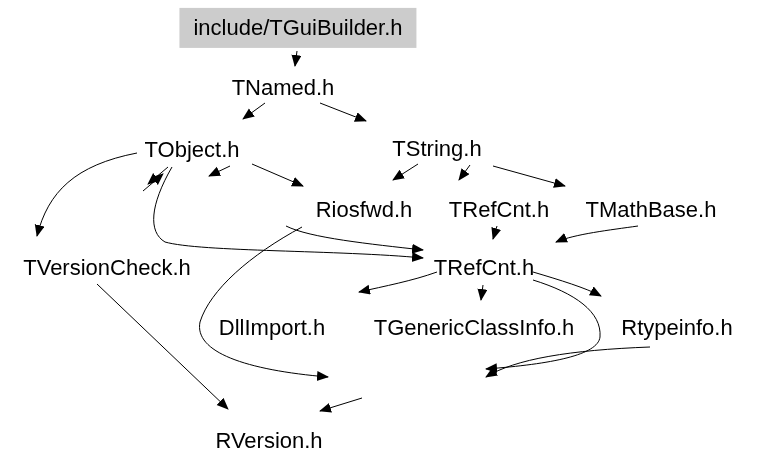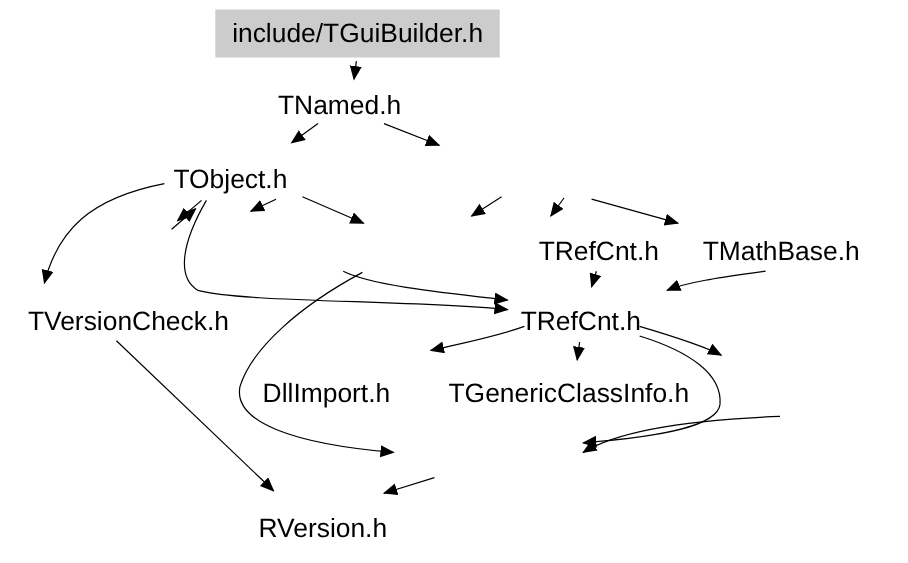--- a/index.html
+++ b/index.html
@@ -62,33 +62,36 @@
     <path class="edge" d="M 650,347 C 570,350 515,359 486,377" marker-end="url(#arrowhead)"></path>
     <path class="edge" d="M 362,398 L 320,411" marker-end="url(#arrowhead)"></path>
   </svg>
 
   <div class="node title" style="left:298px;top:28px;">include/TGuiBuilder.h</div>
 
   <div class="node" style="left:283px;top:88px;">TNamed.h</div>
 
   <div class="node" style="left:192px;top:150px;">TObject.h</div>
 
+  <div class="node" style="left:437px;top:149px;">TString.h</div>
 
 
 
+  <div class="node" style="left:364px;top:210px;">Riosfwd.h</div>
 
   <div class="node" style="left:499px;top:210px;">TRefCnt.h</div>
 
   <div class="node" style="left:651px;top:210px;">TMathBase.h</div>
 
   <div class="node" style="left:107px;top:268px;">TVersionCheck.h</div>
 
   <div class="node" style="left:484px;top:268px;">TRefCnt.h</div>
 
   <div class="node" style="left:272px;top:328px;">DllImport.h</div>
 
   <div class="node" style="left:474px;top:328px;">TGenericClassInfo.h</div>
 
+  <div class="node" style="left:677px;top:328px;">Rtypeinfo.h</div>
 
 
   <div class="node" style="left:257px;top:441px;margin-left:12px;">RVersion.h</div>
 
 </div>
 
 </body></html>

